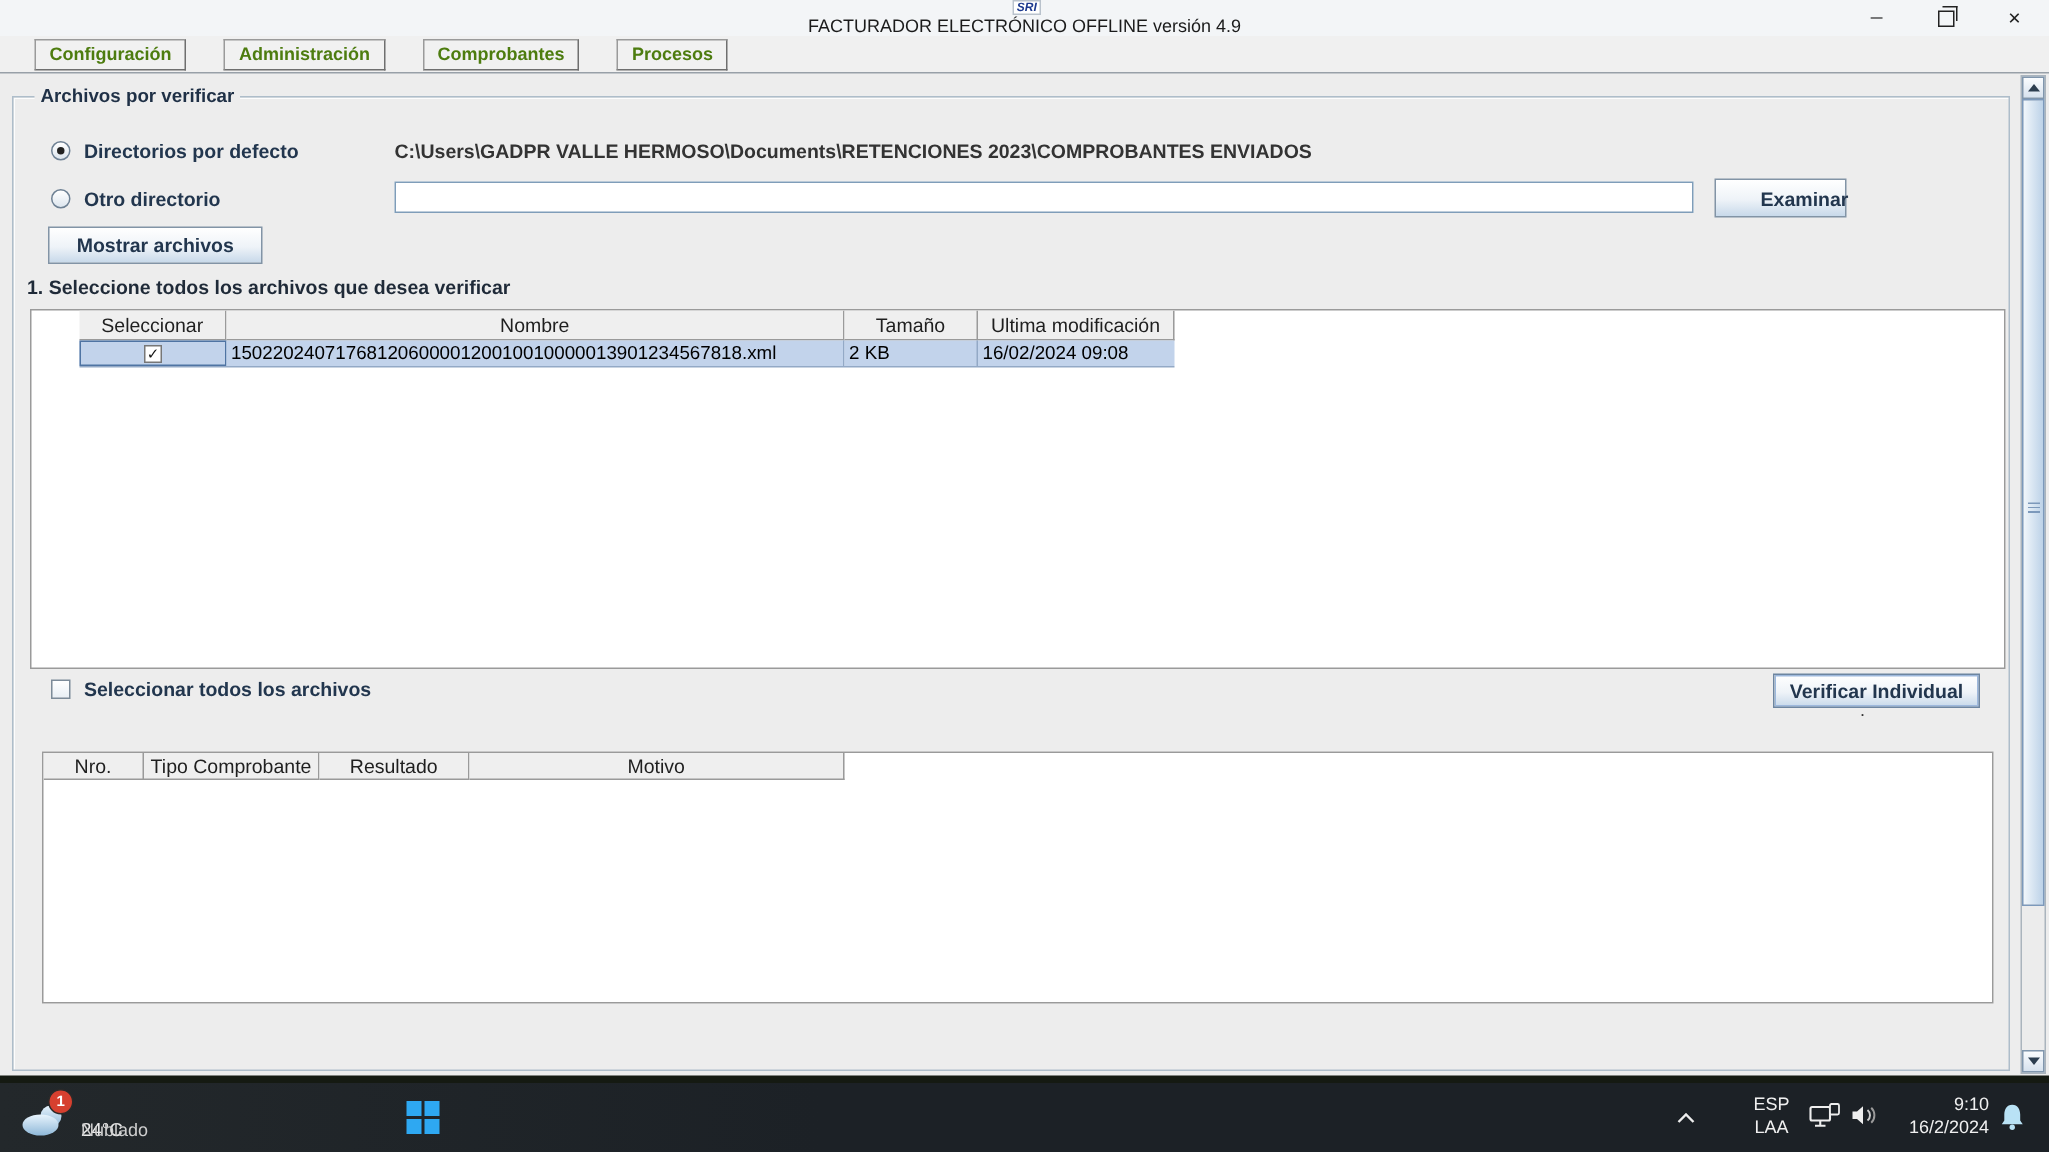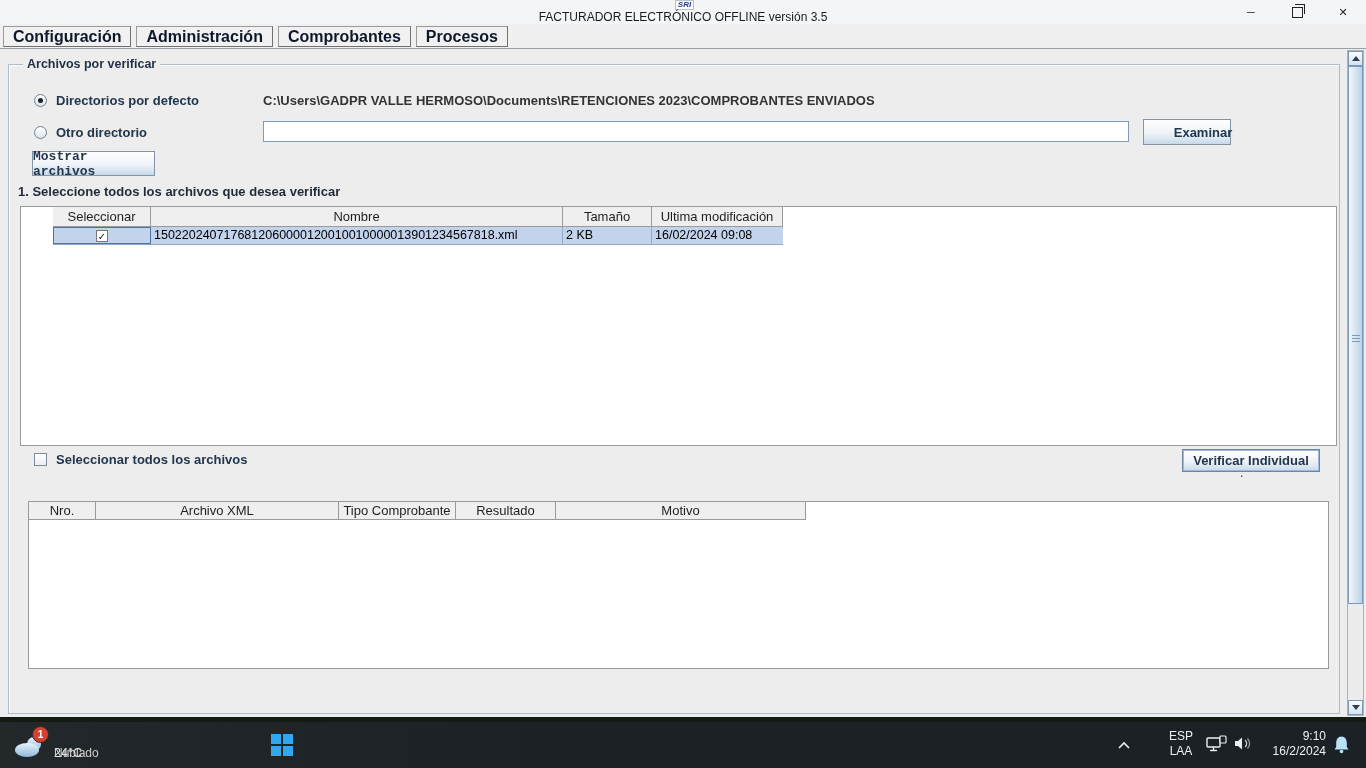--- a/index.html
+++ b/index.html
@@ -17,21 +17,21 @@
   .win-controls{position:absolute;right:0;top:0;height:24px;display:flex;}
   .wc{width:46px;height:24px;display:flex;align-items:center;justify-content:center;color:#222;font-size:11px;}
   .wc-restore{width:9px;height:9px;border:1px solid #222;position:relative;background:#f3f5f7;}
   .wc-restore::before{content:"";position:absolute;left:2px;top:-4px;width:9px;height:9px;border:1px solid #222;
     border-left:none;border-bottom:none;}
 
   
   .menubar{position:absolute;left:0;top:24px;width:1366px;height:25px;background:#f0f0f0;
     border-bottom:1px solid #98a0a8;display:flex;align-items:center;padding-left:3px;box-sizing:border-box;gap:5px;}
   .menu-btn{background:#f1f1f1;border:1px solid #9a9a9a;border-right-color:#6f6f6f;border-bottom-color:#6f6f6f;
-    font-size:16px;font-weight:bold;color:#0f172a;padding:0 9px;height:19px;line-height:19px;cursor:default;}
+    font-size:12px;font-weight:bold;color:#4d7c0f;padding:0 9px;height:19px;line-height:19px;cursor:default;margin-left:20px;}
 
   
   .groupbox{position:absolute;left:8px;top:64px;width:1330px;height:648px;border:1px solid #aebdca;
     box-shadow:1px 1px 0 #fdfdfd inset;}
   .gb-label{position:absolute;left:14px;top:-8px;background:#ededed;padding:0 4px;
     font-size:12.5px;font-weight:bold;color:#1f3046;}
   .jlabel{font-size:13px;font-weight:bold;color:#22364e;white-space:nowrap;}
   .jpath{font-size:13px;font-weight:bold;color:#333;white-space:nowrap;}
   .jradio{width:13px;height:13px;border-radius:50%;background:linear-gradient(180deg,#ffffff,#dde6ee);
     border:1px solid #6e8194;box-sizing:border-box;display:flex;align-items:center;justify-content:center;}
@@ -82,21 +82,21 @@
 </style>
 </head>
 <body>
 
 <div id="screen">
 
   <div class="titlebar">
     <div class="app-ico">
       <span>SRI</span>
     </div>
-    <div class="title-text">FACTURADOR ELECTRÓNICO OFFLINE versión 3.5</div>
+    <div class="title-text">FACTURADOR ELECTRÓNICO OFFLINE versión 4.9</div>
     <div class="win-controls">
       <div class="wc">
         <span>─</span>
       </div>
       <div class="wc">
         <span class="wc-restore"></span>
       </div>
       <div class="wc">
         <span>✕</span>
       </div>
@@ -118,21 +118,21 @@
     <span class="dot"></span>
   </div>
   <div class="abs jlabel" style="left:56px;top:93px;">Directorios por defecto</div>
   <div class="abs jpath" style="left:263px;top:93px;">C:\Users\GADPR VALLE HERMOSO\Documents\RETENCIONES 2023\COMPROBANTES ENVIADOS</div>
 
   <div class="abs jradio" style="left:34px;top:126px;"></div>
   <div class="abs jlabel" style="left:56px;top:125px;">Otro directorio</div>
   <input class="abs jinput" style="left: 263px; top: 121px; width: 866px; height: 21px;" type="text" value="">
   <div class="abs jbtn" style="left:1143px;top:119px;width:88px;height:26px;padding-left:32px;">Examinar</div>
 
-  <div class="abs jbtn" style="left:32px;top:151px;width:123px;height:25px;font-family:Liberation Mono, monospace;">Mostrar archivos</div>
+  <div class="abs jbtn" style="left:32px;top:151px;width:143px;height:25px;">Mostrar archivos</div>
 
   <div class="abs jlabel" style="left:18px;top:184px;color:#1f2a38;">1. Seleccione todos los archivos que desea verificar</div>
 
   <div class="jtable t1" style="left:20px;top:206px;width:1317px;height:240px;padding-left:32px;">
     <div class="thead">
       <div class="th" style="width:98px;">Seleccionar</div>
       <div class="th" style="width:412px;">Nombre</div>
       <div class="th" style="width:89px;">Tamaño</div>
       <div class="th" style="width:131px;">Ultima modificación</div>
     </div>
@@ -148,21 +148,20 @@
 
   <div class="abs jcheck" style="left:34px;top:453px;"></div>
   <div class="abs jlabel" style="left:56px;top:452px;">Seleccionar todos los archivos</div>
 
   <div class="abs jbtn focused" style="left:1182px;top:449px;width:138px;height:23px;">Verificar Individual</div>
   <div class="abs" style="left:1240px;top:466px;font-size:12px;color:#333;">.</div>
 
   <div class="jtable t2" style="left:28px;top:501px;width:1301px;height:168px;">
     <div class="thead">
       <div class="th" style="width:67px;">Nro.</div>
-      <div class="th" style="width:243px;">Archivo XML</div>
       <div class="th" style="width:117px;">Tipo Comprobante</div>
       <div class="th" style="width:100px;">Resultado</div>
       <div class="th" style="width:250px;">Motivo</div>
     </div>
   </div>
 
   <div class="sbar">
     <div class="sbtn" style="top:0;">
         <span class="tri-up"></span>
       </div>

